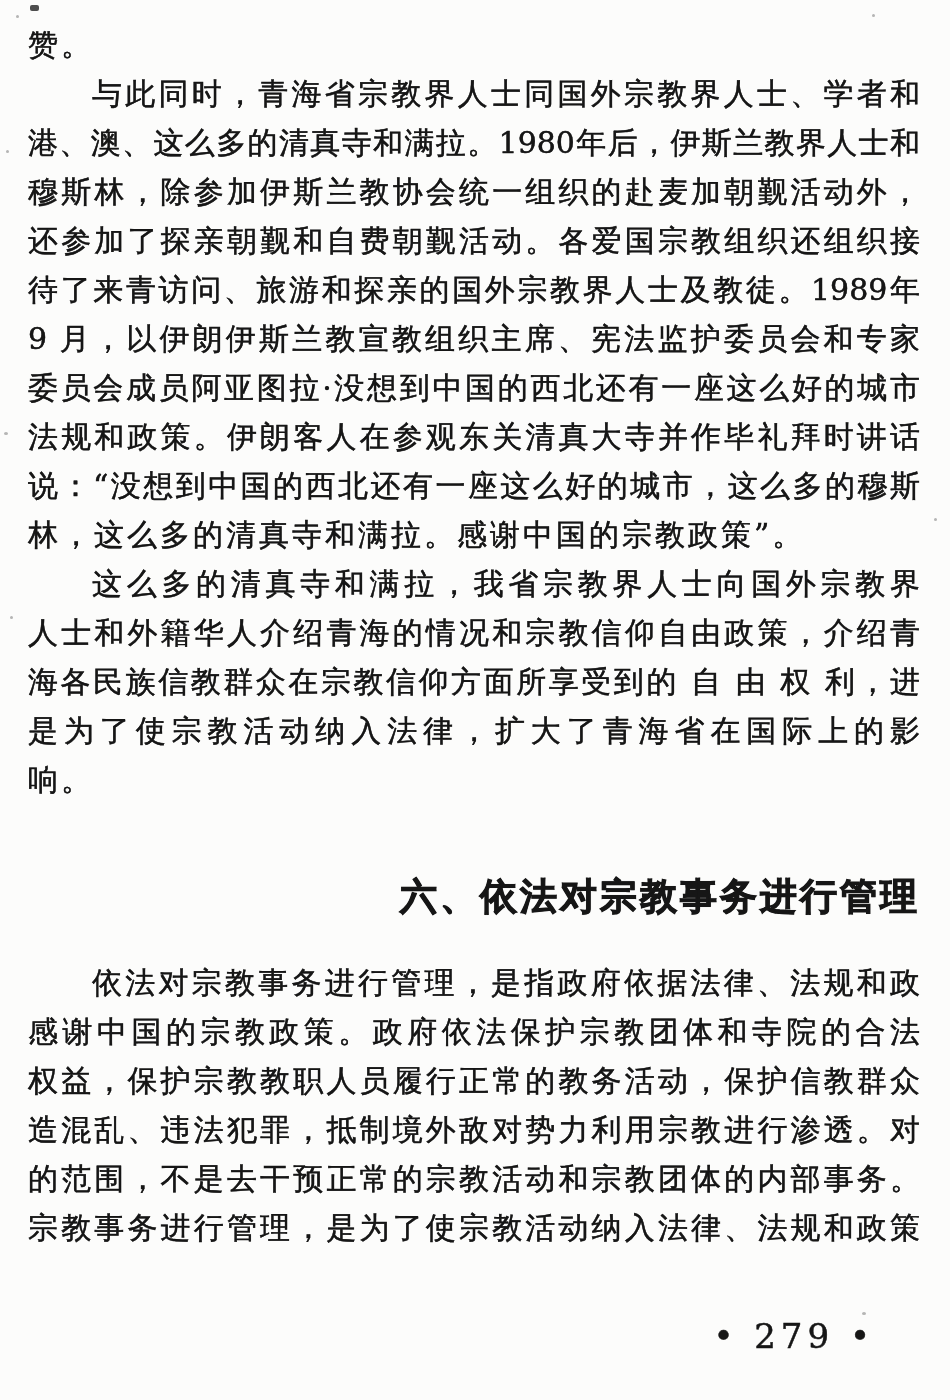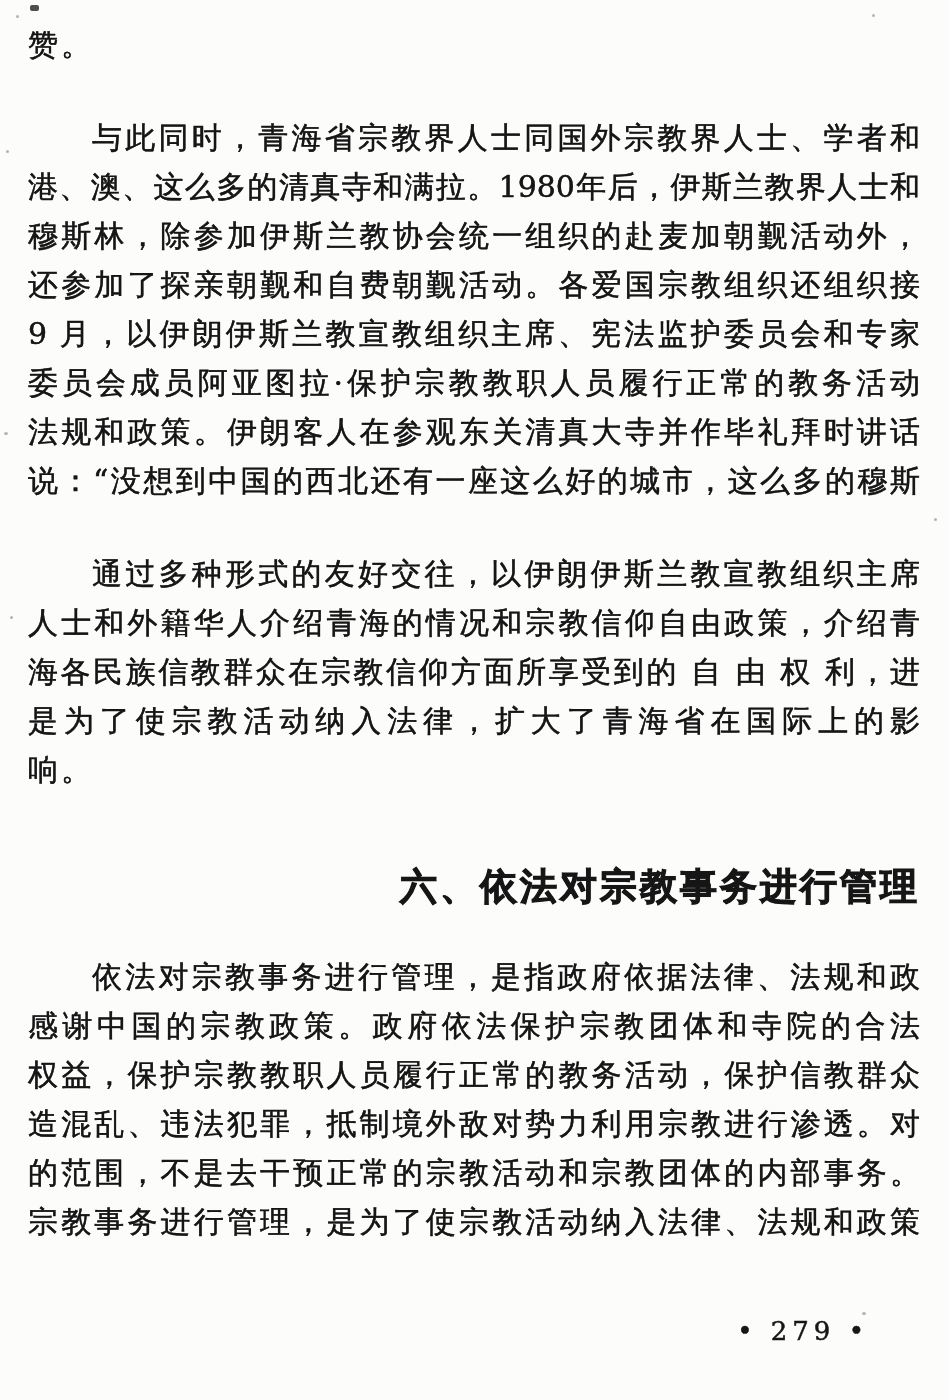--- a/index.html
+++ b/index.html
@@ -23,38 +23,38 @@
     line-height: 49px;
     font-size: 30px;
     letter-spacing: 0;
     text-align: justify;
     text-align-last: justify;
     text-justify: inter-ideograph;
     -webkit-text-stroke: 0.4px #161616;
     text-shadow: 0 0 0.6px rgba(20,20,20,0.65);
     white-space: nowrap;
   }
-  .ln.indent { padding-left: 64px; box-sizing: border-box; margin-top: 44px; }
+  .ln.indent { padding-left: 64px; box-sizing: border-box; }
   .ln.end { text-align-last: left; text-align: left; letter-spacing: 3px; }
   .heading {
     margin: 70px 0 40px 0;
     height: 44px;
     line-height: 44px;
     font-size: 37px;
     font-weight: bold;
     text-align: right;
     letter-spacing: 3px;
     -webkit-text-stroke: 0.9px #161616;
     text-shadow: 0 0 0.7px rgba(20,20,20,0.8);
   }
   .pageno {
     position: absolute;
     top: 1316px;
-    right: 81px;
-    font-size: 26px;
+    right: 75px;
+    font-size: 34px;
     letter-spacing: 5px;
     -webkit-text-stroke: 0.5px #161616;
   }
   .speck {
     position: absolute;
     background: #7a7a7a;
     opacity: 0.55;
     border-radius: 50%;
   }
   .speck.dark { background: #2f2f2f; opacity: 0.85; border-radius: 2px; }
@@ -65,26 +65,28 @@
 <div class="page">
 
   <div class="text-column">
 
     <div class="ln end">赞。</div>
 
     <div class="ln indent">与此同时，青海省宗教界人士同国外宗教界人士、学者和</div>
     <div class="ln">港、澳、这么多的清真寺和满拉。1980年后，伊斯兰教界人士和</div>
     <div class="ln">穆斯林，除参加伊斯兰教协会统一组织的赴麦加朝觐活动外，</div>
     <div class="ln">还参加了探亲朝觐和自费朝觐活动。各爱国宗教组织还组织接</div>
+    <div class="ln">待了来青访问、旅游和探亲的国外宗教界人士及教徒。1989年</div>
     <div class="ln">9 月，以伊朗伊斯兰教宣教组织主席、宪法监护委员会和专家</div>
-    <div class="ln">委员会成员阿亚图拉·保护宗教教职人员履行正常的教务活动</div>
+    <div class="ln">委员会成员阿亚图拉·没想到中国的西北还有一座这么好的城市</div>
     <div class="ln">法规和政策。伊朗客人在参观东关清真大寺并作毕礼拜时讲话</div>
     <div class="ln">说：“没想到中国的西北还有一座这么好的城市，这么多的穆斯</div>
+    <div class="ln end">林，这么多的清真寺和满拉。感谢中国的宗教政策”。</div>
 
-    <div class="ln indent">通过多种形式的友好交往，以伊朗伊斯兰教宣教组织主席</div>
+    <div class="ln indent">这么多的清真寺和满拉，我省宗教界人士向国外宗教界</div>
     <div class="ln">人士和外籍华人介绍青海的情况和宗教信仰自由政策，介绍青</div>
     <div class="ln">海各民族信教群众在宗教信仰方面所享受到的 自 由 权 利，进</div>
     <div class="ln">是为了使宗教活动纳入法律，扩大了青海省在国际上的影</div>
     <div class="ln end">响。</div>
 
     <div class="heading">六、依法对宗教事务进行管理</div>
 
     <div class="ln indent">依法对宗教事务进行管理，是指政府依据法律、法规和政</div>
     <div class="ln">感谢中国的宗教政策。政府依法保护宗教团体和寺院的合法</div>
     <div class="ln">权益，保护宗教教职人员履行正常的教务活动，保护信教群众</div>

